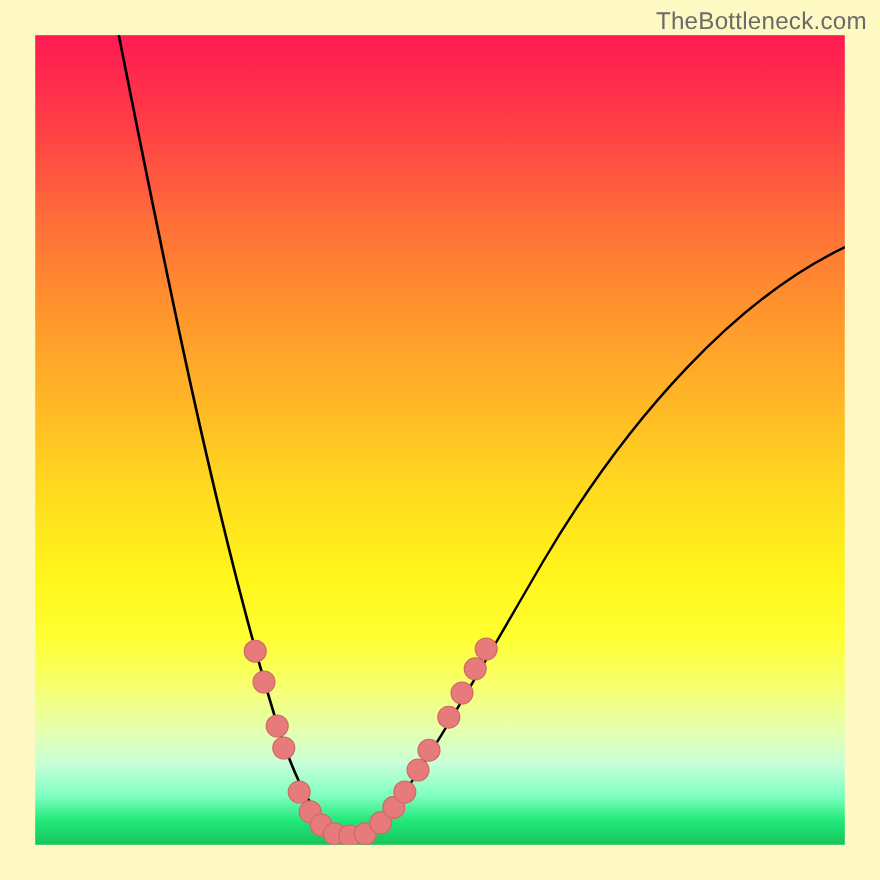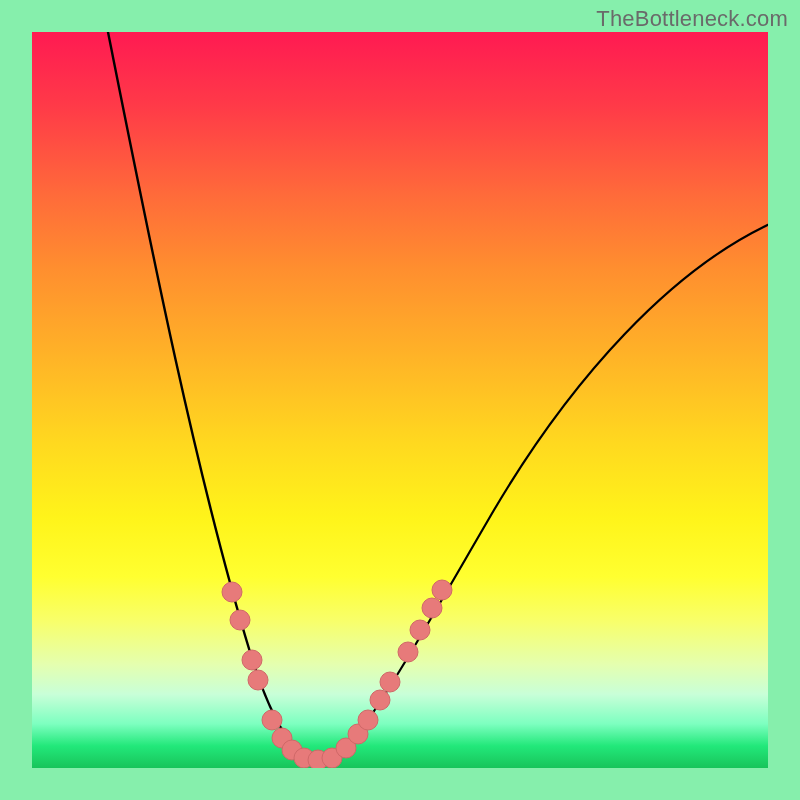--- a/index.html
+++ b/index.html
@@ -8,21 +8,21 @@
     width: 800px;
     height: 800px;
     background: #000;
     font-family: Arial, Helvetica, sans-serif;
     overflow: hidden;
   }
   .frame {
     position: relative;
     width: 800px;
     height: 800px;
-    background: #86efac;
+    background: #fef9c3;
   }
   .plot-area {
     position: absolute;
     left: 32px;
     top: 32px;
     width: 736px;
     height: 736px;
     background: linear-gradient(to bottom,
       #ff1a52 0%,
       #ff3a48 10%,

